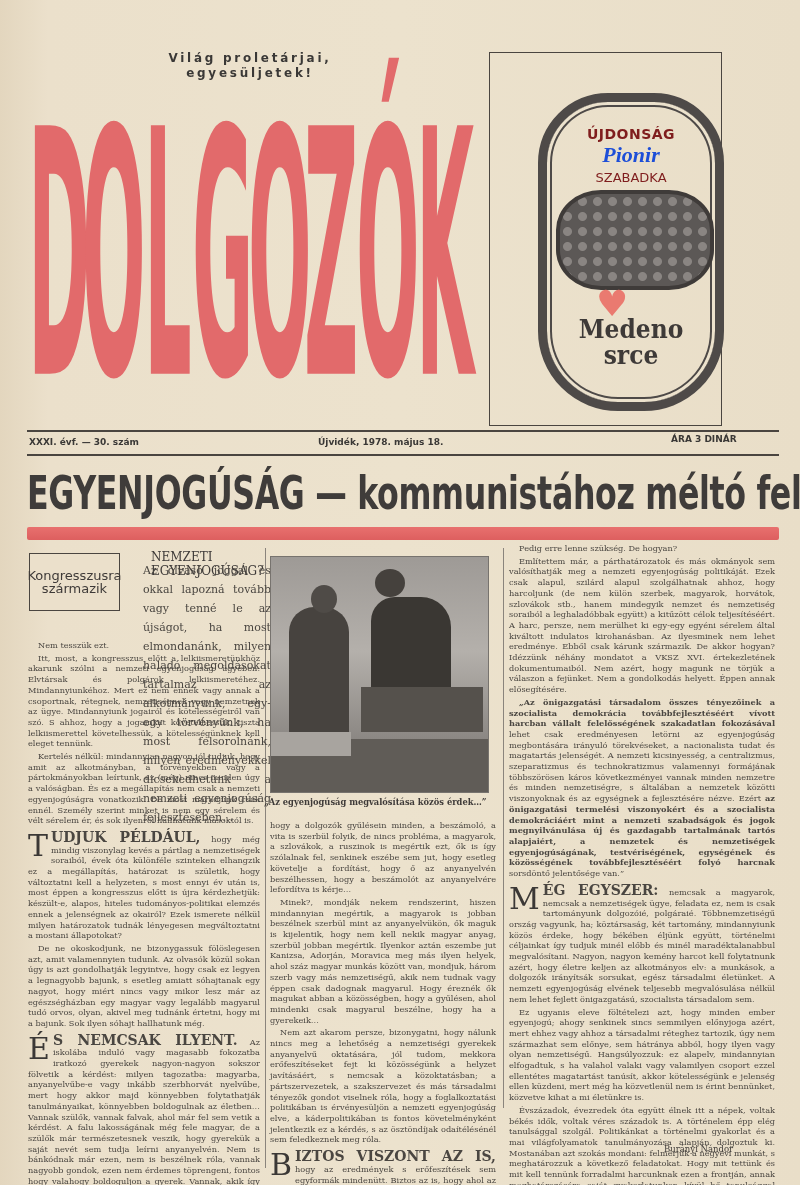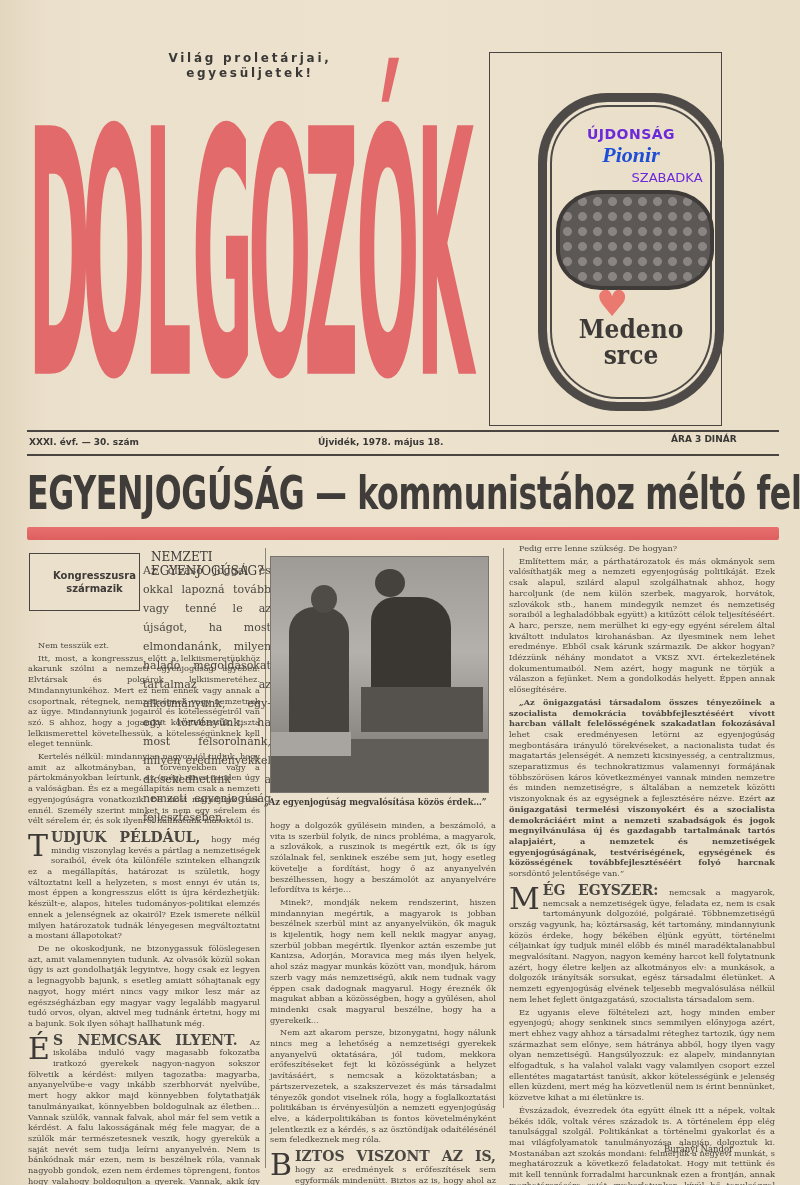--- a/index.html
+++ b/index.html
@@ -30,25 +30,25 @@
     position: absolute; left: 489px; top: 52px; width: 231px; height: 372px;
     border: 1.5px solid #4a4540;
   }
   .ad-badge {
     position: absolute; left: 538px; top: 93px; width: 168px; height: 300px;
     border: 9px solid #4e4a48; border-radius: 70px 70px 80px 80px;
     box-shadow: inset 0 0 0 3px #ece2cd, inset 0 0 0 5px #4e4a48;
   }
   .ad-text {
     position: absolute; left: 538px; width: 186px; text-align: center;
-    font-family: "DejaVu Sans", sans-serif; color: #6d28d9;
+    font-family: "DejaVu Sans", sans-serif; color: #7f1d1d;
   }
   .ad-new { top: 126px; font-size: 14px; font-weight: bold; letter-spacing: 0.5px; }
   .ad-brand { top: 142px; font-size: 22px; font-style: italic; font-weight: bold; color: #1d4ed8; font-family: Liberation Serif, serif; }
-  .ad-city { top: 170px; font-size: 13px; margin-left: 36px; }
+  .ad-city { top: 170px; font-size: 13px; }
   .ad-candy {
     position: absolute; left: 556px; top: 190px; width: 150px; height: 92px;
     border-radius: 45px / 40px; background: #5c5856;
     border: 4px solid #3f3b39;
     background-image: radial-gradient(circle at 50% 50%, #8a8582 0 4px, transparent 5px);
     background-size: 15px 15px;
   }
   .ad-heart {
     position: absolute; left: 596px; top: 286px; color: #ea7a70; font-size: 36px; line-height: 1;
     font-family: "DejaVu Sans", sans-serif;
@@ -88,22 +88,22 @@
     font-family: "DejaVu Serif", serif;
   }
   .col b.q { font-weight: bold; }
   .col1 { left: 28px; top: 551px; width: 232px; }
   .col2 { left: 270px; top: 820px; width: 226px; }
   .col3 { left: 509px; top: 543px; width: 266px; }
 
   .box-kongr {
     position: absolute; left: 29px; top: 553px; width: 89px; height: 56px;
     border: 1.5px solid #4a4540; display: flex; align-items: center; justify-content: center;
-    text-align: center; font-family: "DejaVu Sans", sans-serif; font-weight: bold;
-    font-size: 10px; line-height: 13px; color: #3e3a38; background: #ebe0cb; z-index: 2; padding-left: 20px;
+    text-align: center; font-family: "DejaVu Sans", sans-serif; font-weight: normal;
+    font-size: 13px; line-height: 13px; color: #3e3a38; background: #ebe0cb; z-index: 2;
   }
   .kongr-title {
     position: absolute; left: 151px; top: 550px; width: 126px; font-weight: normal; font-size: 12px;
     font-family: "DejaVu Serif", serif; color: #3e3a38;
   }
   .col1-top { position: absolute; left: 143px; top: 561px; width: 128px; font-size: 11px; line-height: 19px; text-align: justify; color:#4a4641; }
 
   .photo {
     position: absolute; left: 270px; top: 556px; width: 217px; height: 235px;
     background: linear-gradient(180deg,#9e9a96 0%,#b4b0ab 40%,#8e8a86 75%,#6f6b67 100%);

